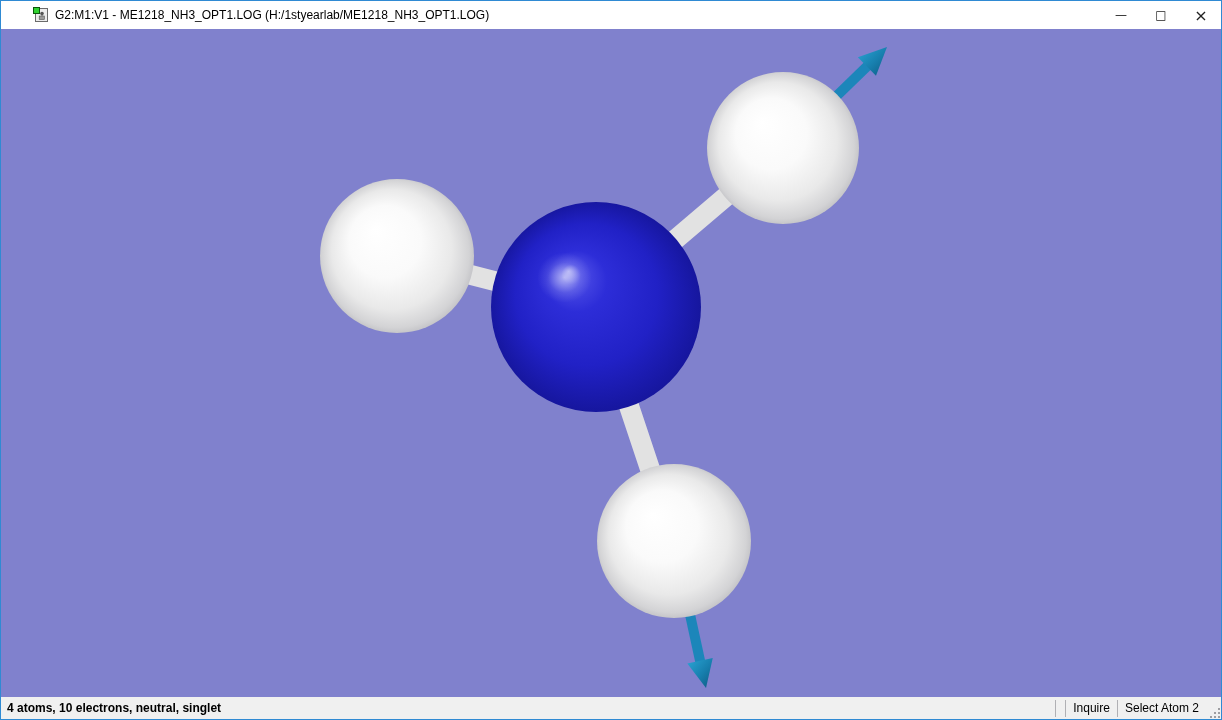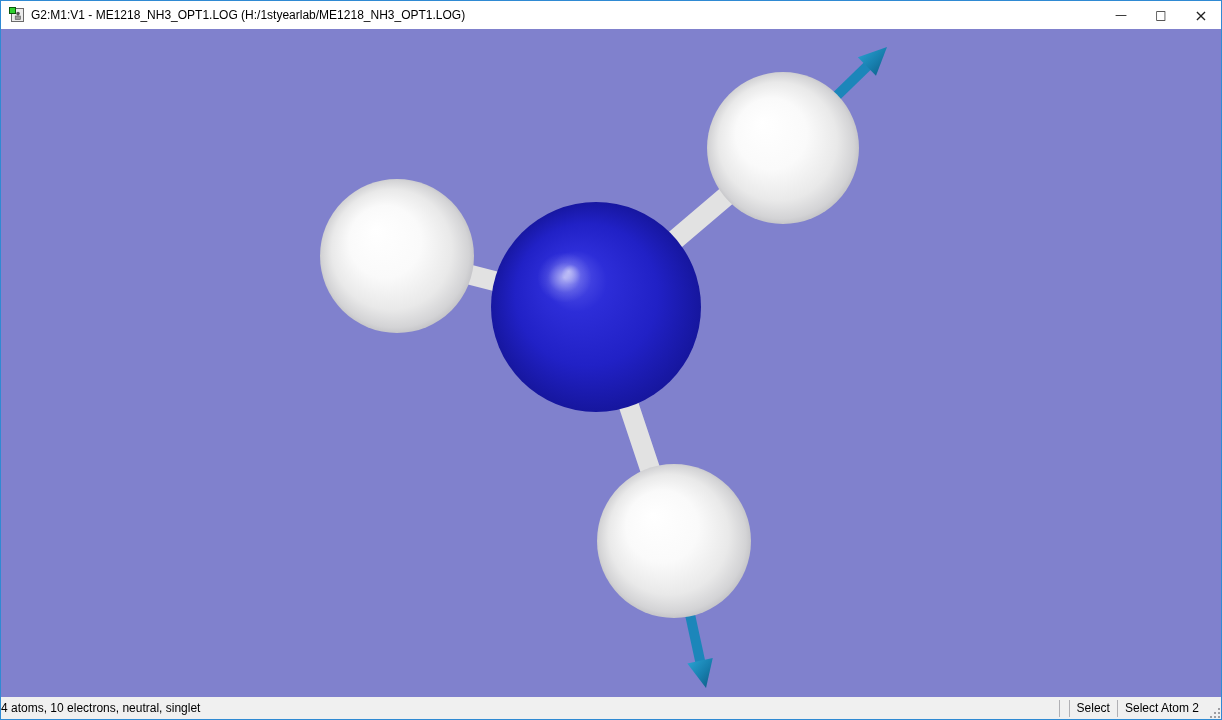--- a/index.html
+++ b/index.html
@@ -5,41 +5,41 @@
   html,body{margin:0;padding:0;}
   body{font-family:"Liberation Sans",sans-serif;}
   .window{
     width:1222px;height:720px;box-sizing:border-box;
     border:1px solid #2f8ad3;
     display:flex;flex-direction:column;background:#fff;
   }
   
   .titlebar{
     flex:0 0 28px;height:28px;background:#ffffff;
-    display:flex;align-items:center;overflow:hidden;
+    display:flex;align-items:center;overflow:hidden;margin-left:24px;
   }
   .app-icon{width:16px;height:16px;margin:0 6px 0 8px;flex:0 0 16px;}
   .title-text{font-size:12px;color:#000;white-space:nowrap;flex:1 1 auto;overflow:hidden;}
   .winbtns{display:flex;height:100%;flex:0 0 auto;}
   .winbtn{
     width:40px;height:100%;display:flex;align-items:center;justify-content:center;
     color:#222;background:#fff;border:none;padding:0;font-family:"DejaVu Sans",sans-serif;
   }
   .winbtn.min{font-size:12px;}
   .winbtn.max{font-size:12px;}
   .winbtn.close{font-size:16px;}
   
   .viewport{flex:1 1 auto;position:relative;background:#8081cd;}
   svg.mol{position:absolute;left:0;top:0;width:100%;height:100%;display:block;}
   
   .statusbar{
     flex:0 0 22px;height:22px;background:#f0f0f0;
     display:flex;align-items:center;font-size:12px;color:#000;
   }
-  .status-left{flex:1 1 auto;white-space:nowrap;}
+  .status-left{flex:1 1 auto;padding-left:6px;white-space:nowrap;font-weight:bold;}
   .sep{width:1px;height:17px;background:#b0b0b4;flex:0 0 1px;}
   .spacer{width:9px;flex:0 0 9px;height:100%;}
   .pane{padding:0 7px;white-space:nowrap;flex:0 0 auto;}
   .grip{width:15px;height:100%;position:relative;flex:0 0 15px;display:flex;align-items:flex-end;justify-content:flex-end;}
 </style>
 </head>
 <body>
 
 <div class="window" style="border-color: rgb(47, 138, 211);">
 
@@ -100,21 +100,21 @@
         <circle cx="782" cy="148" r="76" fill="url(#gradH)"></circle>
         <circle cx="673" cy="541" r="77" fill="url(#gradH)"></circle>
       </svg>
   </div>
 
   <div class="statusbar">
     <div class="status-left">4 atoms, 10 electrons, neutral, singlet</div>
     <div class="sep"></div>
     <div class="spacer"></div>
     <div class="sep"></div>
-    <div class="pane">Select</div>
+    <div class="pane">Inquire</div>
     <div class="sep"></div>
     <div class="pane">Select Atom 2</div>
     <div class="grip">
       <svg width="12" height="12" viewBox="0 0 12 12">
         <rect x="9" y="1" width="2" height="2" fill="#9e9ea2"></rect>
         <rect x="9" y="5" width="2" height="2" fill="#9e9ea2"></rect>
         <rect x="5" y="5" width="2" height="2" fill="#9e9ea2"></rect>
         <rect x="9" y="9" width="2" height="2" fill="#9e9ea2"></rect>
         <rect x="5" y="9" width="2" height="2" fill="#9e9ea2"></rect>
         <rect x="1" y="9" width="2" height="2" fill="#9e9ea2"></rect>

